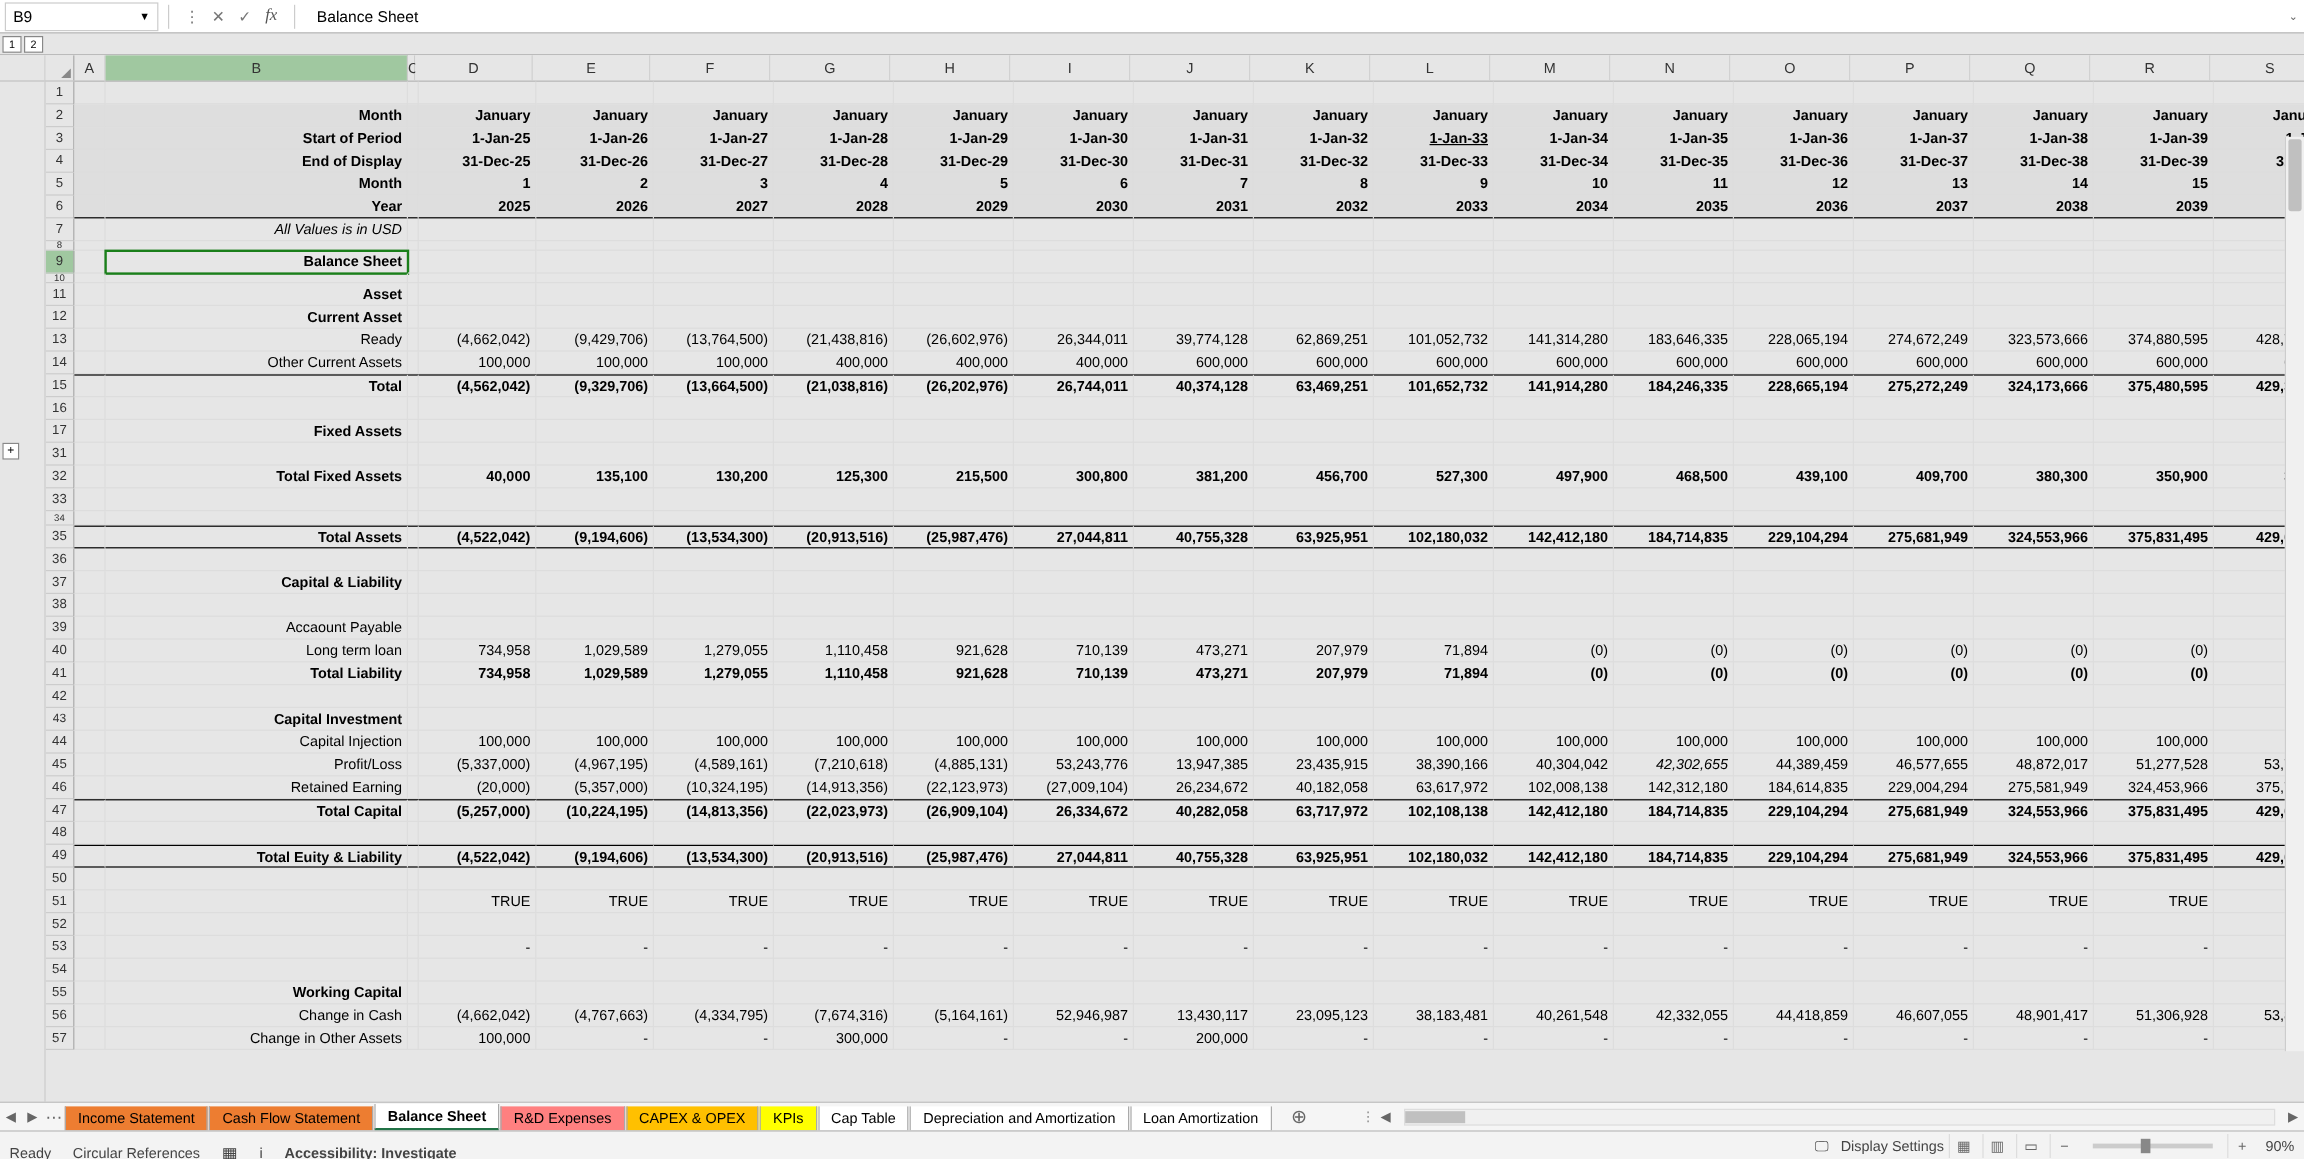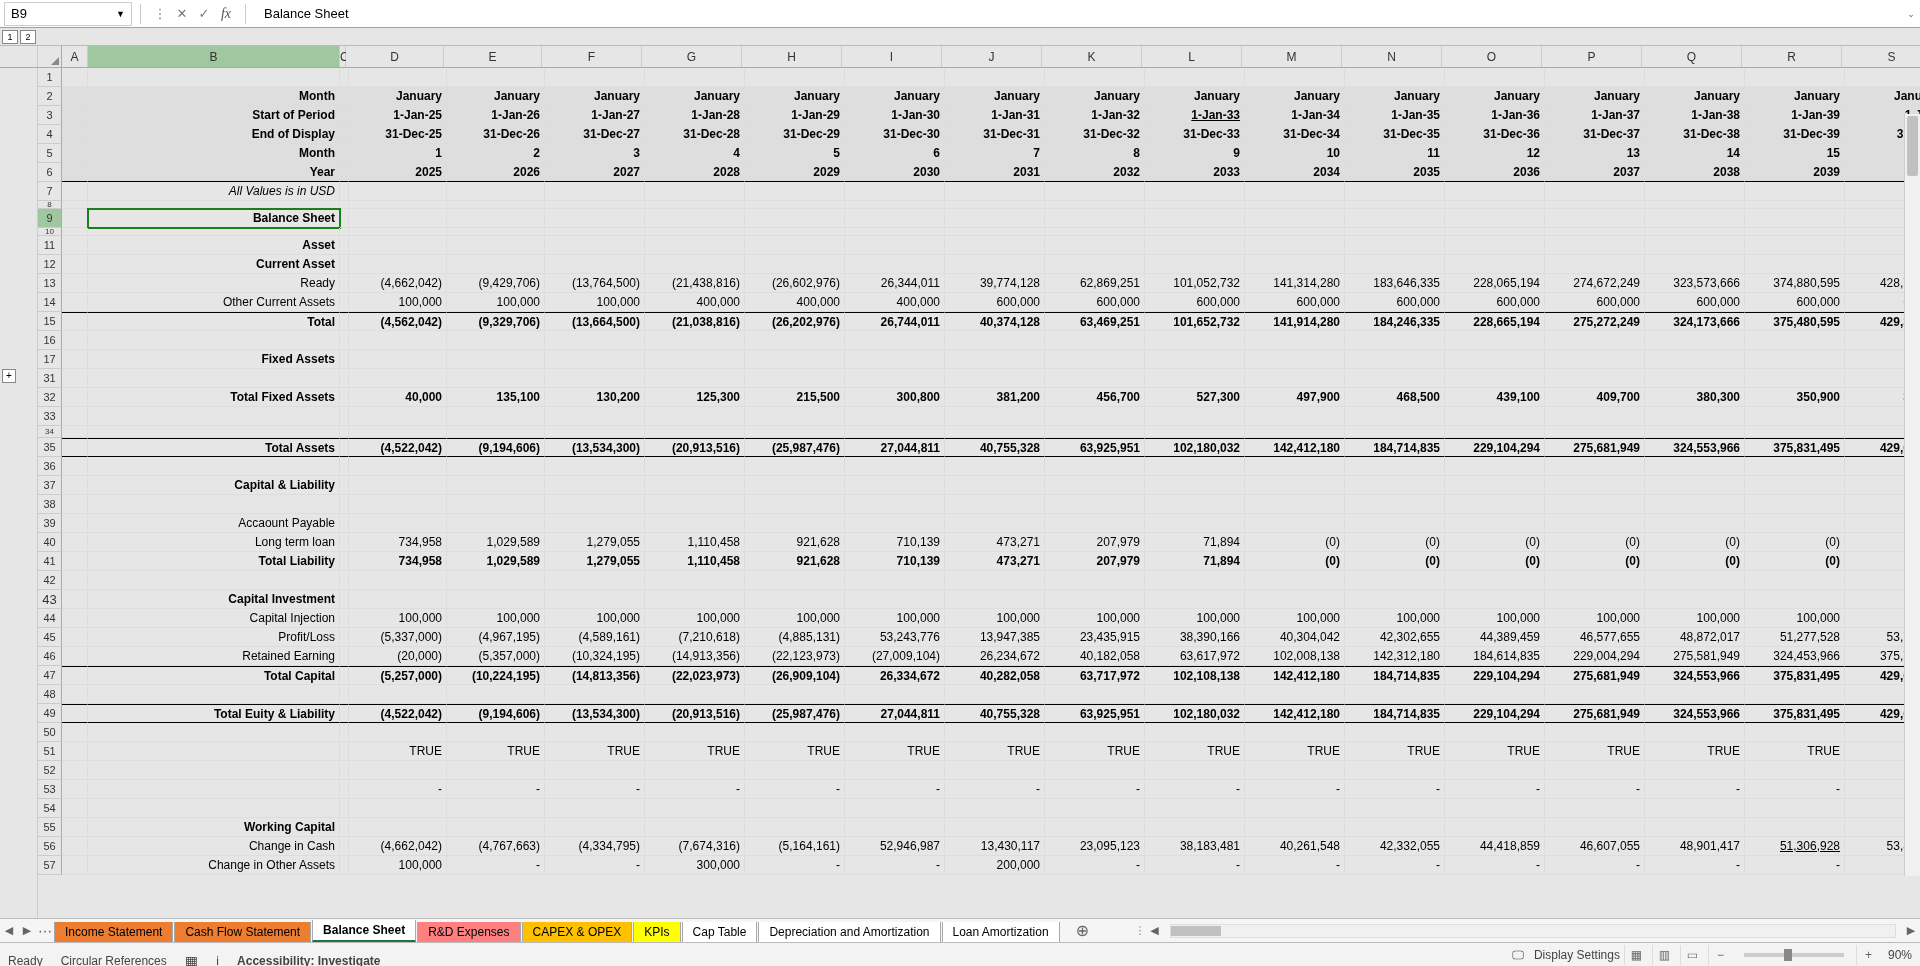--- a/index.html
+++ b/index.html
@@ -411,21 +411,21 @@
         <div class="row-h" style="height: 19px; font-size: 11px;">33</div>
         <div class="row-h" style="height: 12px; font-size: 8px;">34</div>
         <div class="row-h" style="height: 19px; font-size: 11px;">35</div>
         <div class="row-h" style="height: 19px; font-size: 11px;">36</div>
         <div class="row-h" style="height: 19px; font-size: 11px;">37</div>
         <div class="row-h" style="height: 19px; font-size: 11px;">38</div>
         <div class="row-h" style="height: 19px; font-size: 11px;">39</div>
         <div class="row-h" style="height: 19px; font-size: 11px;">40</div>
         <div class="row-h" style="height: 19px; font-size: 11px;">41</div>
         <div class="row-h" style="height: 19px; font-size: 11px;">42</div>
-        <div class="row-h" style="height: 19px; font-size: 13px;">43</div>
+        <div class="row-h" style="height: 19px; font-size: 10px;">43</div>
         <div class="row-h" style="height: 19px; font-size: 11px;">44</div>
         <div class="row-h" style="height: 19px; font-size: 11px;">45</div>
         <div class="row-h" style="height: 19px; font-size: 11px;">46</div>
         <div class="row-h" style="height: 19px; font-size: 11px;">47</div>
         <div class="row-h" style="height: 19px; font-size: 11px;">48</div>
         <div class="row-h" style="height: 19px; font-size: 11px;">49</div>
         <div class="row-h" style="height: 19px; font-size: 11px;">50</div>
         <div class="row-h" style="height: 19px; font-size: 11px;">51</div>
         <div class="row-h" style="height: 19px; font-size: 11px;">52</div>
         <div class="row-h" style="height: 19px; font-size: 11px;">53</div>
@@ -1093,21 +1093,21 @@
           <div class="cell r" style="width: 98px;">(5,337,000)</div>
           <div class="cell r" style="width: 98px;">(4,967,195)</div>
           <div class="cell r" style="width: 100px;">(4,589,161)</div>
           <div class="cell r" style="width: 100px;">(7,210,618)</div>
           <div class="cell r" style="width: 100px;">(4,885,131)</div>
           <div class="cell r" style="width: 100px;">53,243,776</div>
           <div class="cell r" style="width: 100px;">13,947,385</div>
           <div class="cell r" style="width: 100px;">23,435,915</div>
           <div class="cell r" style="width: 100px;">38,390,166</div>
           <div class="cell r" style="width: 100px;">40,304,042</div>
-          <div class="cell r" style="width: 100px;">42,302,655</div>
+          <div class="cell r" style="width: 100px; font-style: italic;">42,302,655</div>
           <div class="cell r" style="width: 100px;">44,389,459</div>
           <div class="cell r" style="width: 100px;">46,577,655</div>
           <div class="cell r" style="width: 100px;">48,872,017</div>
           <div class="cell r" style="width: 100px;">51,277,528</div>
           <div class="cell r" style="width: 100px;">53,799,39</div>
         </div>
         <div class="row" style="height: 19px;">
           <div class="cell r" style="width: 26px;"></div>
           <div class="cell r" style="width: 252px;">Retained Earning</div>
           <div class="cell r" style="width: 6px;"></div>
@@ -1328,21 +1328,21 @@
           <div class="cell r" style="width: 100px;">(5,164,161)</div>
           <div class="cell r" style="width: 100px;">52,946,987</div>
           <div class="cell r" style="width: 100px;">13,430,117</div>
           <div class="cell r" style="width: 100px;">23,095,123</div>
           <div class="cell r" style="width: 100px;">38,183,481</div>
           <div class="cell r" style="width: 100px;">40,261,548</div>
           <div class="cell r" style="width: 100px;">42,332,055</div>
           <div class="cell r" style="width: 100px;">44,418,859</div>
           <div class="cell r" style="width: 100px;">46,607,055</div>
           <div class="cell r" style="width: 100px;">48,901,417</div>
-          <div class="cell r" style="width: 100px; text-decoration: underline;">51,306,928</div>
+          <div class="cell r" style="width: 100px;">51,306,928</div>
           <div class="cell r" style="width: 100px;">53,828,79</div>
         </div>
         <div class="row" style="height: 19px;">
           <div class="cell r" style="width: 26px;"></div>
           <div class="cell r" style="width: 252px;">Change in Other Assets</div>
           <div class="cell r" style="width: 6px;"></div>
           <div class="cell r" style="width: 98px;">100,000</div>
           <div class="cell r" style="width: 98px;">-</div>
           <div class="cell r" style="width: 100px;">-</div>
           <div class="cell r" style="width: 100px;">300,000</div>

